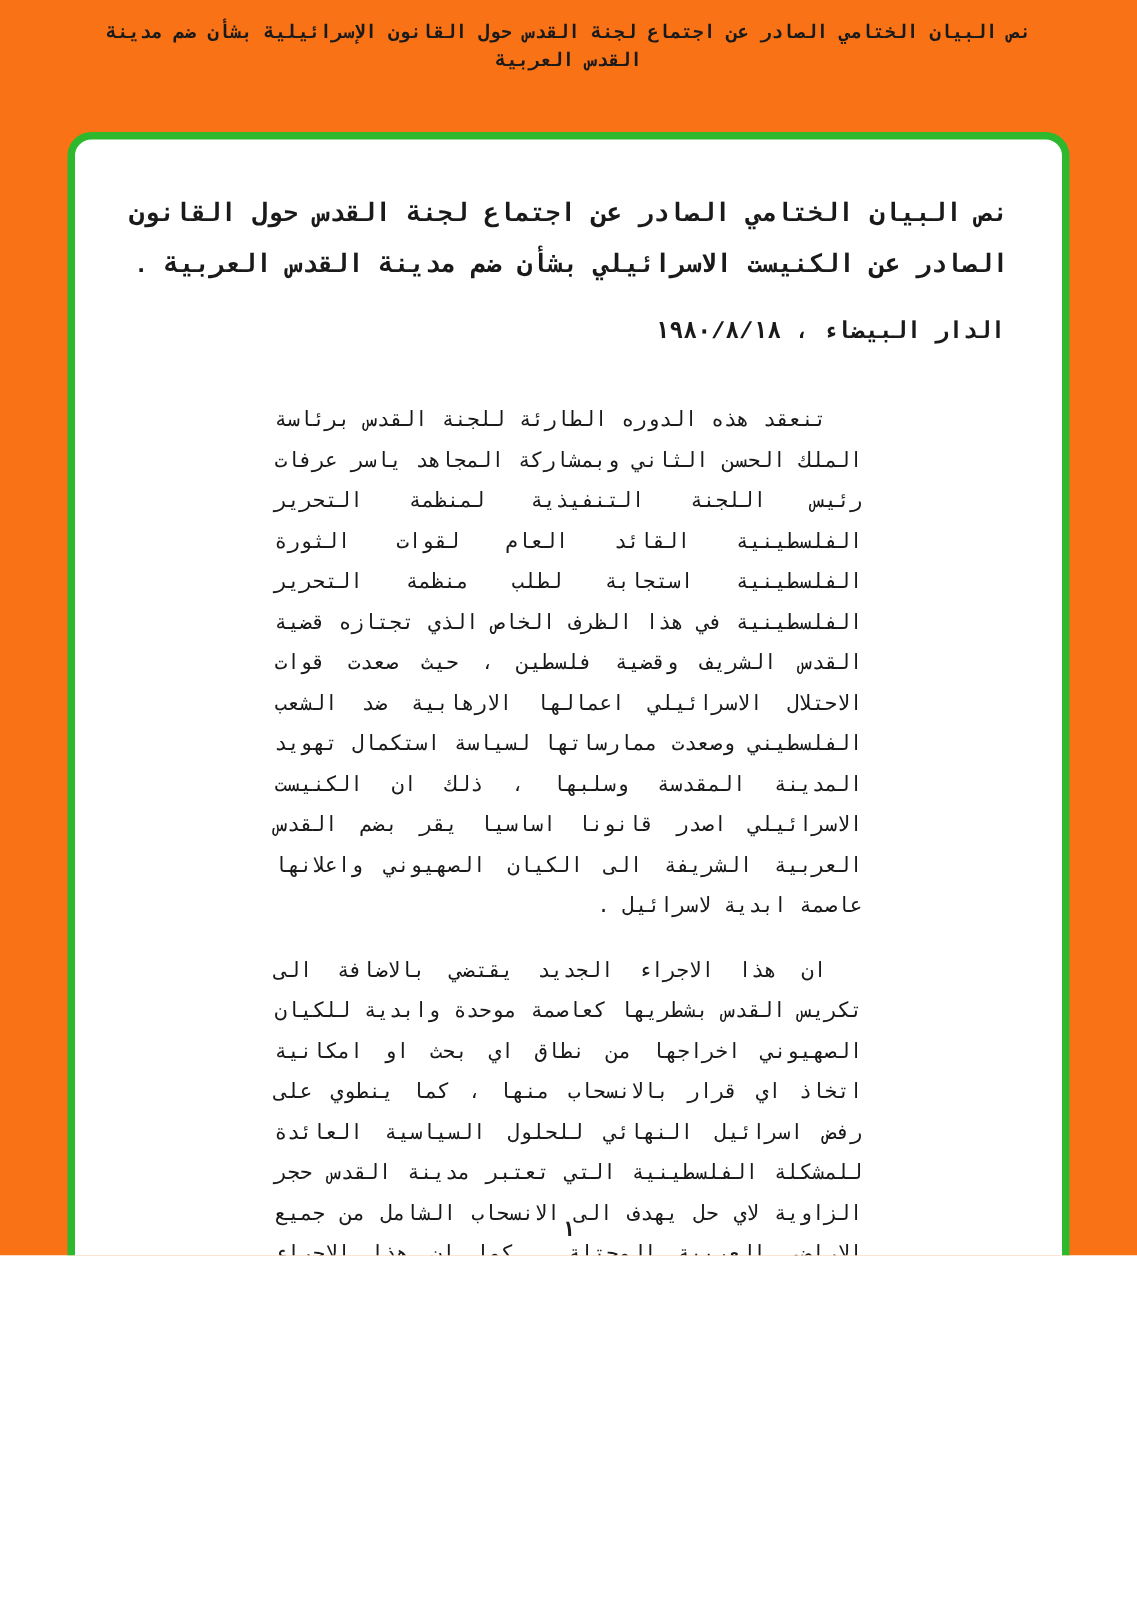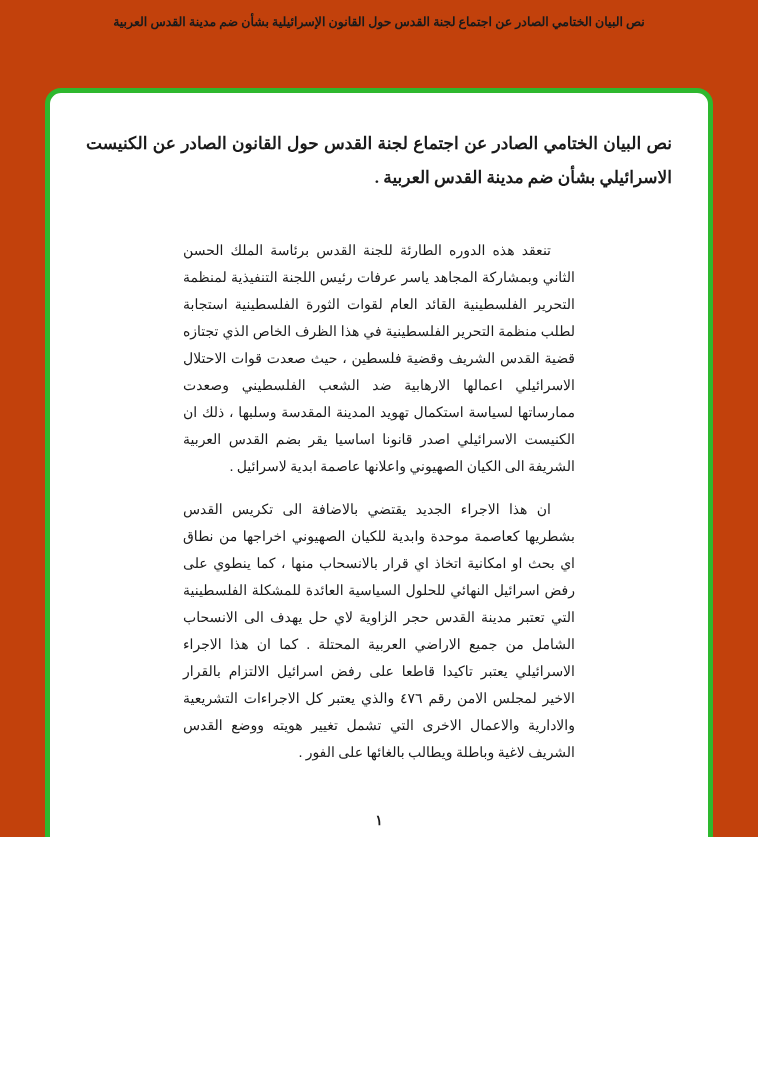--- a/index.html
+++ b/index.html
@@ -1,20 +1,20 @@
 <!DOCTYPE html>
 <html lang="ar" dir="rtl"><head>
 <meta charset="utf-8">
 <style>
   html,body{margin:0;padding:0;background:#ffffff;}
   .page{
     position:relative;
     width:758px;height:837px;
-    background:#c2410c;
-    font-family:Liberation Serif, serif;
+    background:#f97316;
+    font-family:Liberation Mono, monospace;
     color:#1a1a1a;
     overflow:hidden;
     direction:rtl;
   }
   
   .top-header{
     padding-top:13px;
     text-align:center;
   }
   .top-header .hdr-title{
@@ -53,21 +53,21 @@
     display:flex;
     justify-content:space-between;
     align-items:baseline;
     margin-top:16px;
     padding:0 6px;
     font-size:15.5px;
     font-weight:bold;
   }
   .doc-body{
     width:392px;
-    margin:26px auto 0 auto;
+    margin:38px auto 0 auto;
     text-align:justify;
     font-size:14px;
     line-height:27px;
   }
   .doc-body p{
     margin:0 0 16px 0;
     text-indent:24px;
   }
   
   .page-number{
@@ -85,20 +85,21 @@
 
   <div class="top-header">
     <div class="hdr-title">نص البيان الختامي الصادر عن اجتماع لجنة القدس حول القانون الإسرائيلية بشأن ضم مدينة القدس العربية</div>
   </div>
 
   <div class="doc-frame">
 
     <div class="doc-title">نص البيان الختامي الصادر عن اجتماع لجنة القدس حول القانون الصادر عن الكنيست الاسرائيلي بشأن ضم مدينة القدس العربية .</div>
 
     <div class="dateline">
+      <span>الدار البيضاء ، ١٩٨٠/٨/١٨</span>
     </div>
 
     <div class="doc-body">
       <p>تنعقد هذه الدوره الطارئة للجنة القدس برئاسة الملك الحسن الثاني وبمشاركة المجاهد ياسر عرفات رئيس اللجنة التنفيذية لمنظمة التحرير الفلسطينية القائد العام لقوات الثورة الفلسطينية استجابة لطلب منظمة التحرير الفلسطينية في هذا الظرف الخاص الذي تجتازه قضية القدس الشريف وقضية فلسطين ، حيث صعدت قوات الاحتلال الاسرائيلي اعمالها الارهابية ضد الشعب الفلسطيني وصعدت ممارساتها لسياسة استكمال تهويد المدينة المقدسة وسلبها ، ذلك ان الكنيست الاسرائيلي اصدر قانونا اساسيا يقر بضم القدس العربية الشريفة الى الكيان الصهيوني واعلانها عاصمة ابدية لاسرائيل .</p>
       <p>ان هذا الاجراء الجديد يقتضي بالاضافة الى تكريس القدس بشطريها كعاصمة موحدة وابدية للكيان الصهيوني اخراجها من نطاق اي بحث او امكانية اتخاذ اي قرار بالانسحاب منها ، كما ينطوي على رفض اسرائيل النهائي للحلول السياسية العائدة للمشكلة الفلسطينية التي تعتبر مدينة القدس حجر الزاوية لاي حل يهدف الى الانسحاب الشامل من جميع الاراضي العربية المحتلة . كما ان هذا الاجراء الاسرائيلي يعتبر تاكيدا قاطعا على رفض اسرائيل الالتزام بالقرار الاخير لمجلس الامن رقم ٤٧٦ والذي يعتبر كل الاجراءات التشريعية والادارية والاعمال الاخرى التي تشمل تغيير هويته ووضع القدس الشريف لاغية وباطلة ويطالب بالغائها على الفور .</p>
     </div>
 
   </div>
 
   <div class="page-number">١</div>

